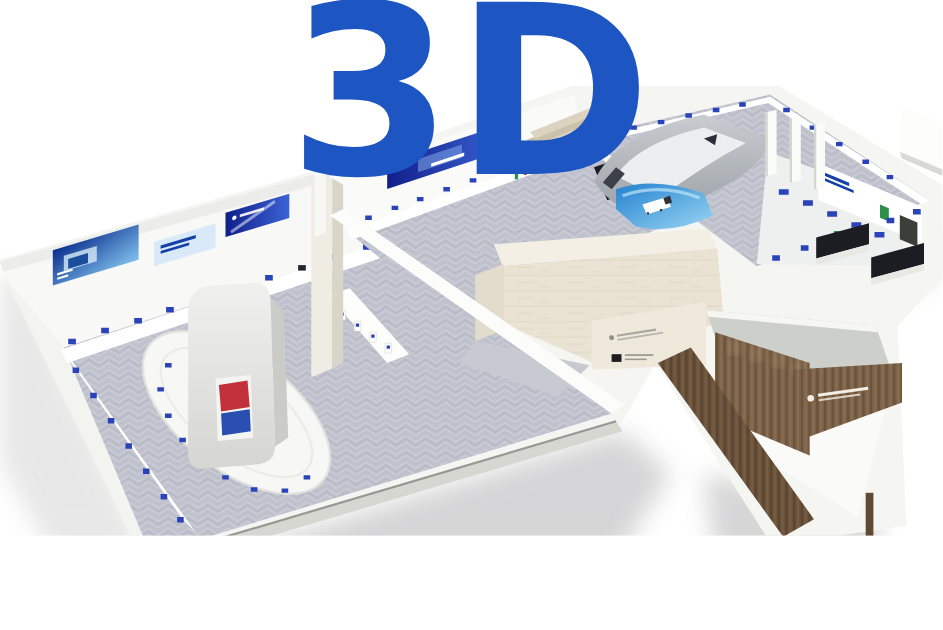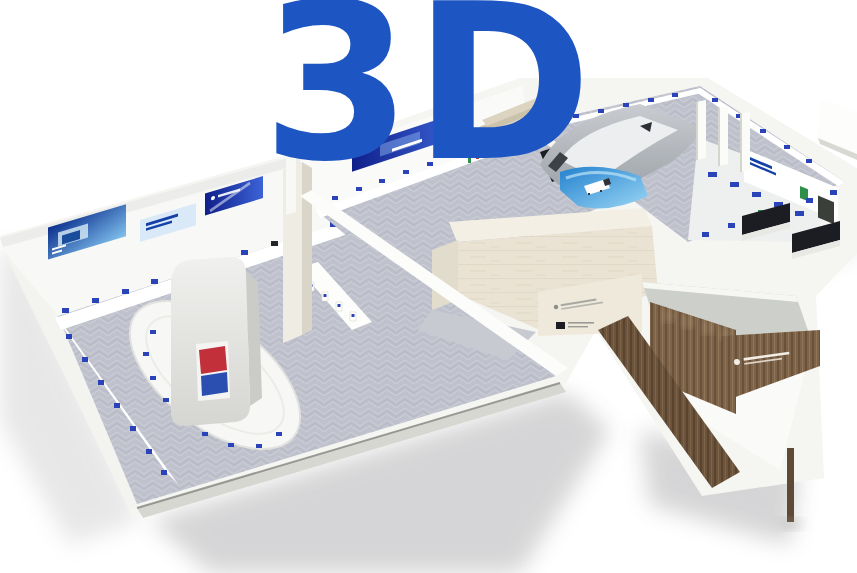--- a/index.html
+++ b/index.html
@@ -1,16 +1,16 @@
 <!DOCTYPE html>
 <html><head>
 <meta charset="utf-8">
 <style>
   html,body{margin:0;padding:0;background:#ffffff;}
-  .stage{position:relative;width:857px;height:573px;background:#fff;overflow:hidden;
+  .stage{position:relative;width:857px;height:487px;background:#fff;overflow:hidden;
          font-family:"DejaVu Sans",sans-serif;}
   .stage svg{position:absolute;left:0;top:0;}
   text.logo3d{font-family:"DejaVu Sans",sans-serif;font-weight:bold;letter-spacing:2px;}
 </style>
 </head>
 <body>
 
 <div class="stage">
 <svg viewBox="0 0 857 573" width="857" height="573">
   <defs>

